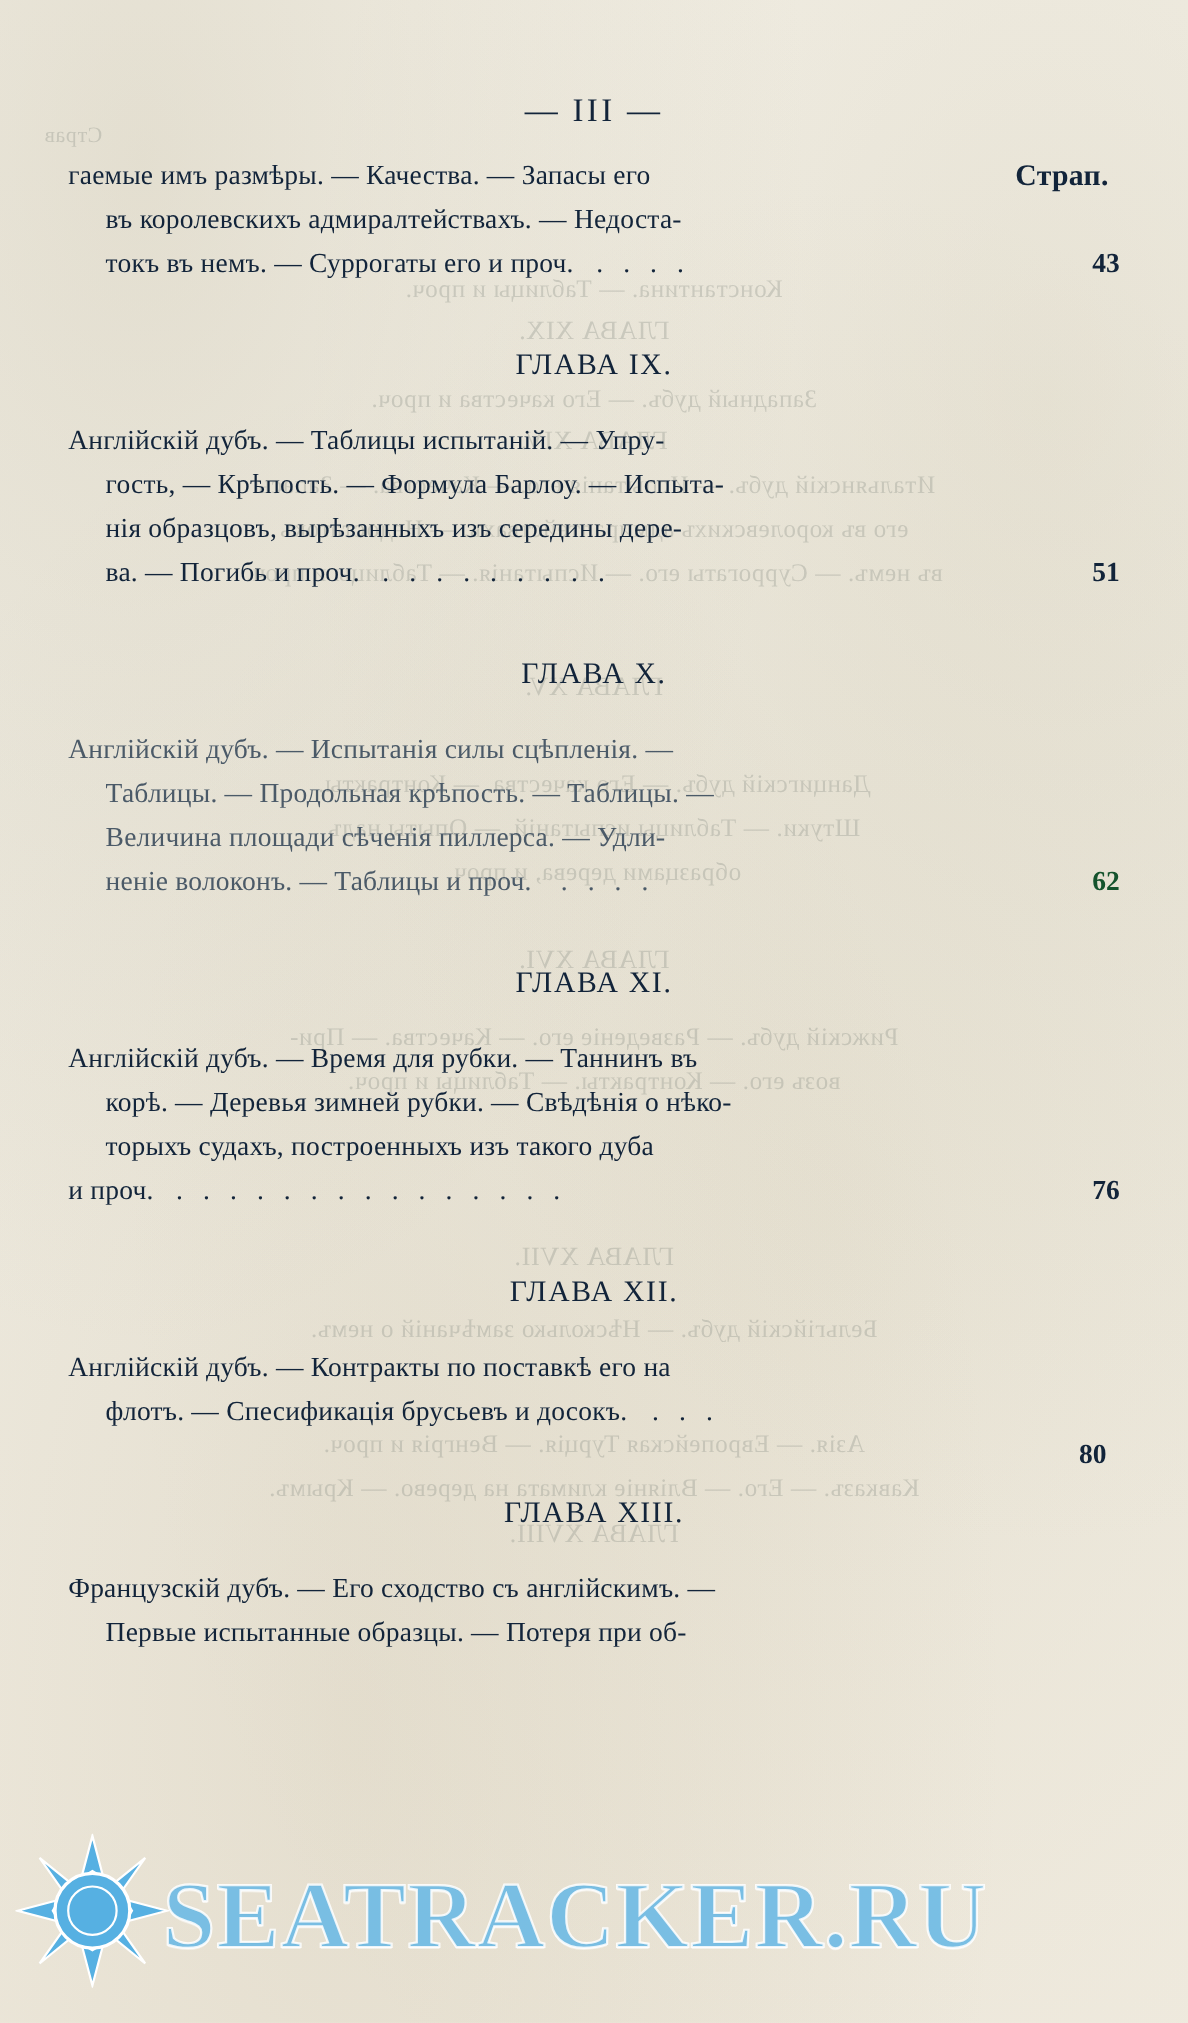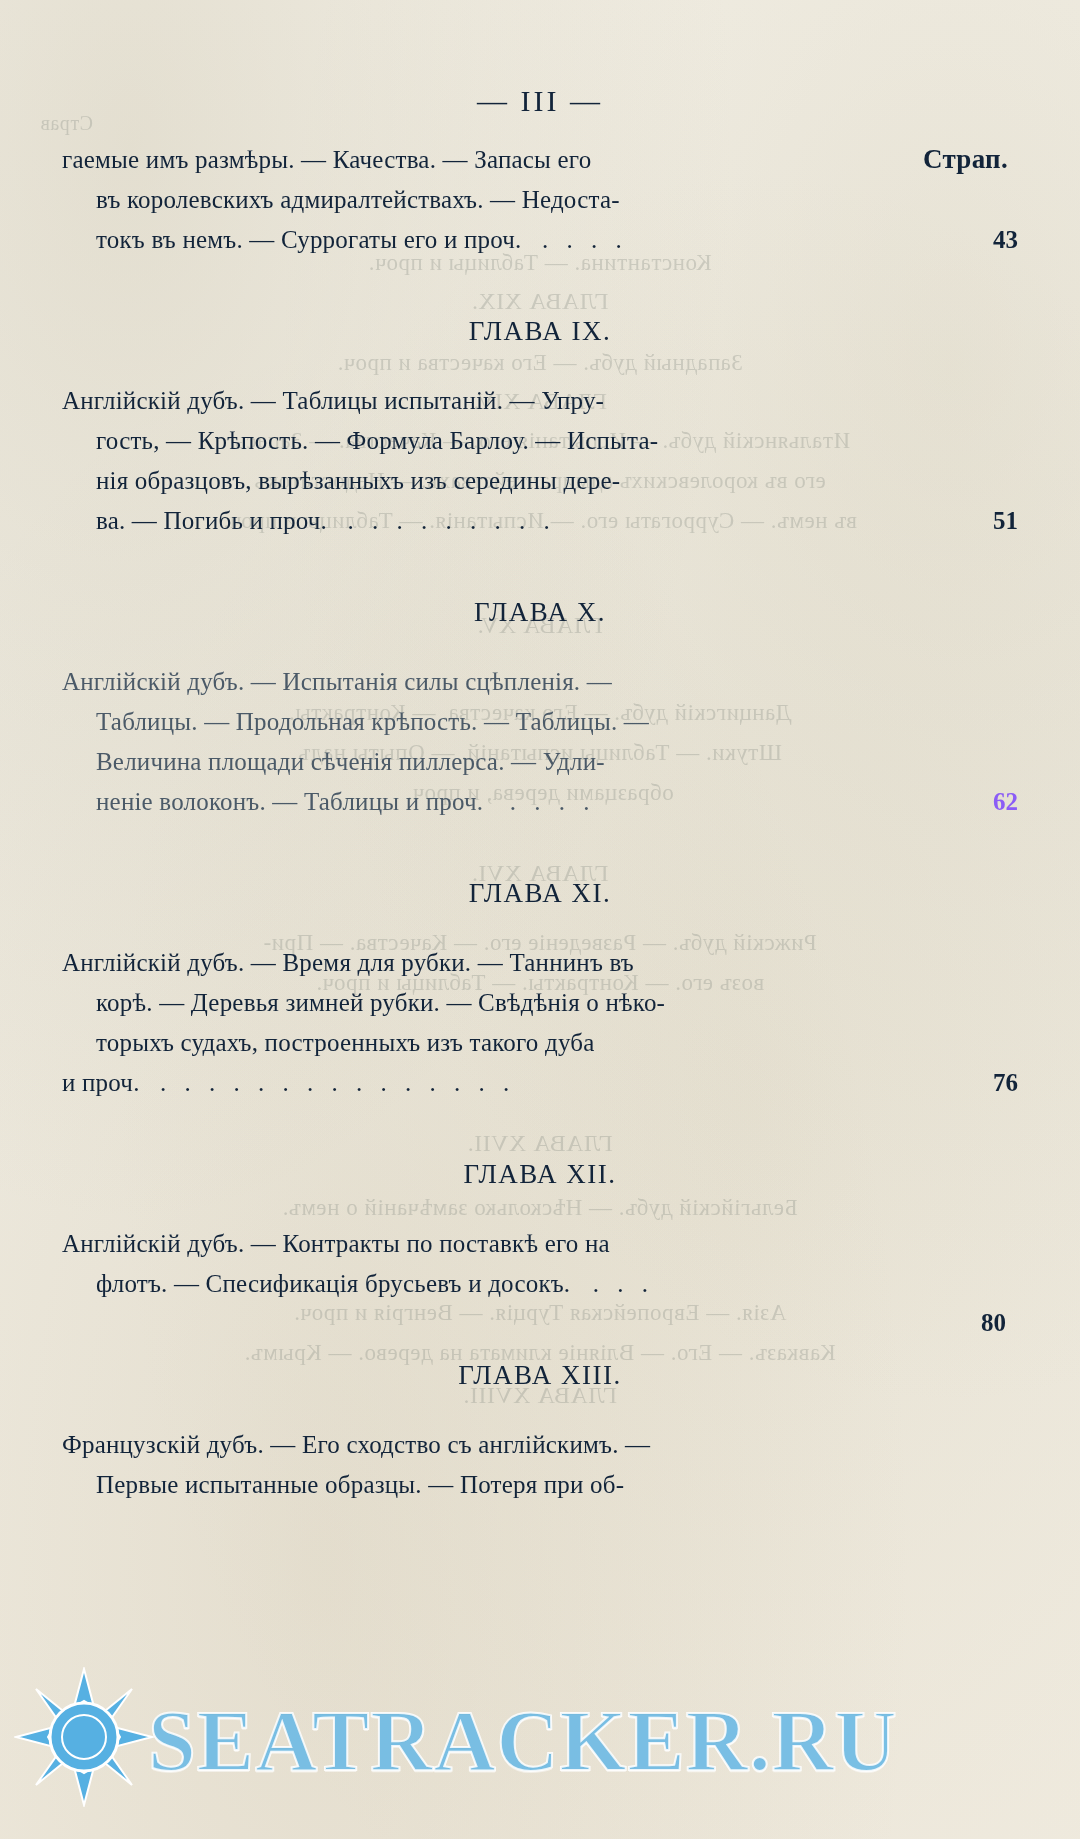--- a/index.html
+++ b/index.html
@@ -210,21 +210,21 @@
 
     <div class="chapter-title">ГЛАВА X.</div>
     <div class="spacer-md"></div>
     <div class="entry faded">
       <span class="line">Англійскій дубъ. — Испытанія  силы  сцѣпленія. —</span>
       <span class="line indent1">Таблицы. —  Продольная  крѣпость. — Таблицы. —</span>
       <span class="line indent1">Величина площади  сѣченія пиллерса. — Удли-</span>
       <span class="line indent1" style="position:relative;">
         <span>неніе волоконъ. — Таблицы и проч.</span>
         <span class="leaders" style="margin-left:20px;">. . . .</span>
-        <span class="pg" style="position:absolute; right:0; color:#8b5cf6;">62</span>
+        <span class="pg" style="position:absolute; right:0; color:#14532d;">62</span>
       </span>
     </div>
 
     <div class="spacer-lg"></div>
 
     <div class="chapter-title">ГЛАВА XI.</div>
     <div class="spacer-md"></div>
     <div class="entry">
       <span class="line">Англійскій дубъ. — Время для рубки. — Таннинъ въ</span>
       <span class="line indent1">корѣ. — Деревья зимней рубки. — Свѣдѣнія о нѣко-</span>

